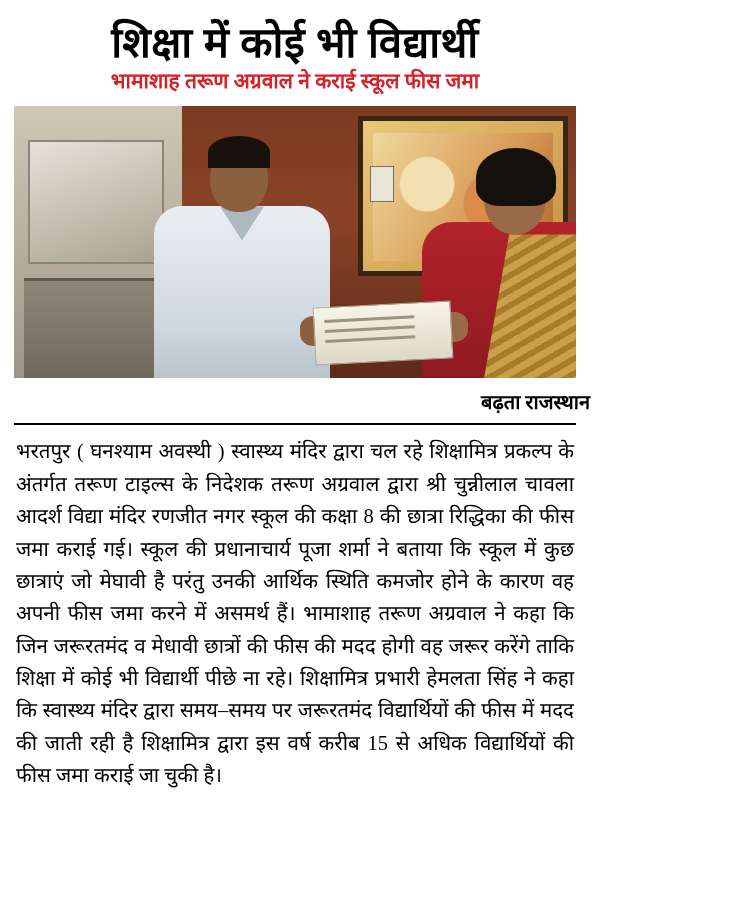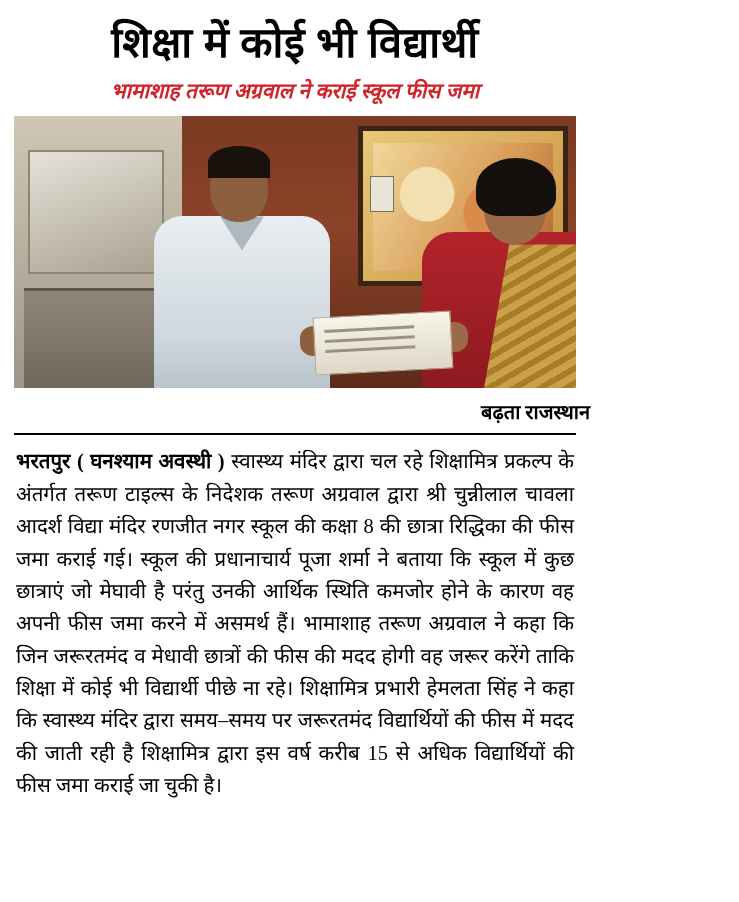--- a/index.html
+++ b/index.html
@@ -31,29 +31,27 @@
     font-weight: bold;
     color: #000000;
     font-size: 42px;
     line-height: 1.22;
     letter-spacing: 0.5px;
     white-space: nowrap;
   }
 
   
   .subhead {
-    margin-top: 10px;
     text-align: center;
     color: #d2232a;
     font-family: "Liberation Serif", serif;
     font-weight: bold;
     font-size: 21px;
     line-height: 1.2;
     padding: 0 16px;
-    font-style: italic;
   }
 
   
   .photo-wrap {
     margin: 12px 14px 0 14px;
     position: relative;
     height: 272px;
     overflow: hidden;
     background: #6d2b1d;
   }
@@ -230,21 +228,21 @@
   .body-text {
     margin: 10px 16px 0 16px;
     font-family: "Liberation Serif", serif;
     font-size: 20.5px;
     line-height: 1.58;
     color: #000000;
     text-align: justify;
     text-justify: inter-word;
   }
   .dateline {
-    font-weight: bold;
+    font-weight: normal;
   }
 </style>
 </head>
 <body>
 
 <div class="page">
 
   <div class="headline">
     <div class="headline-line">शिक्षा में कोई भी विद्यार्थी</div>
   </div>

